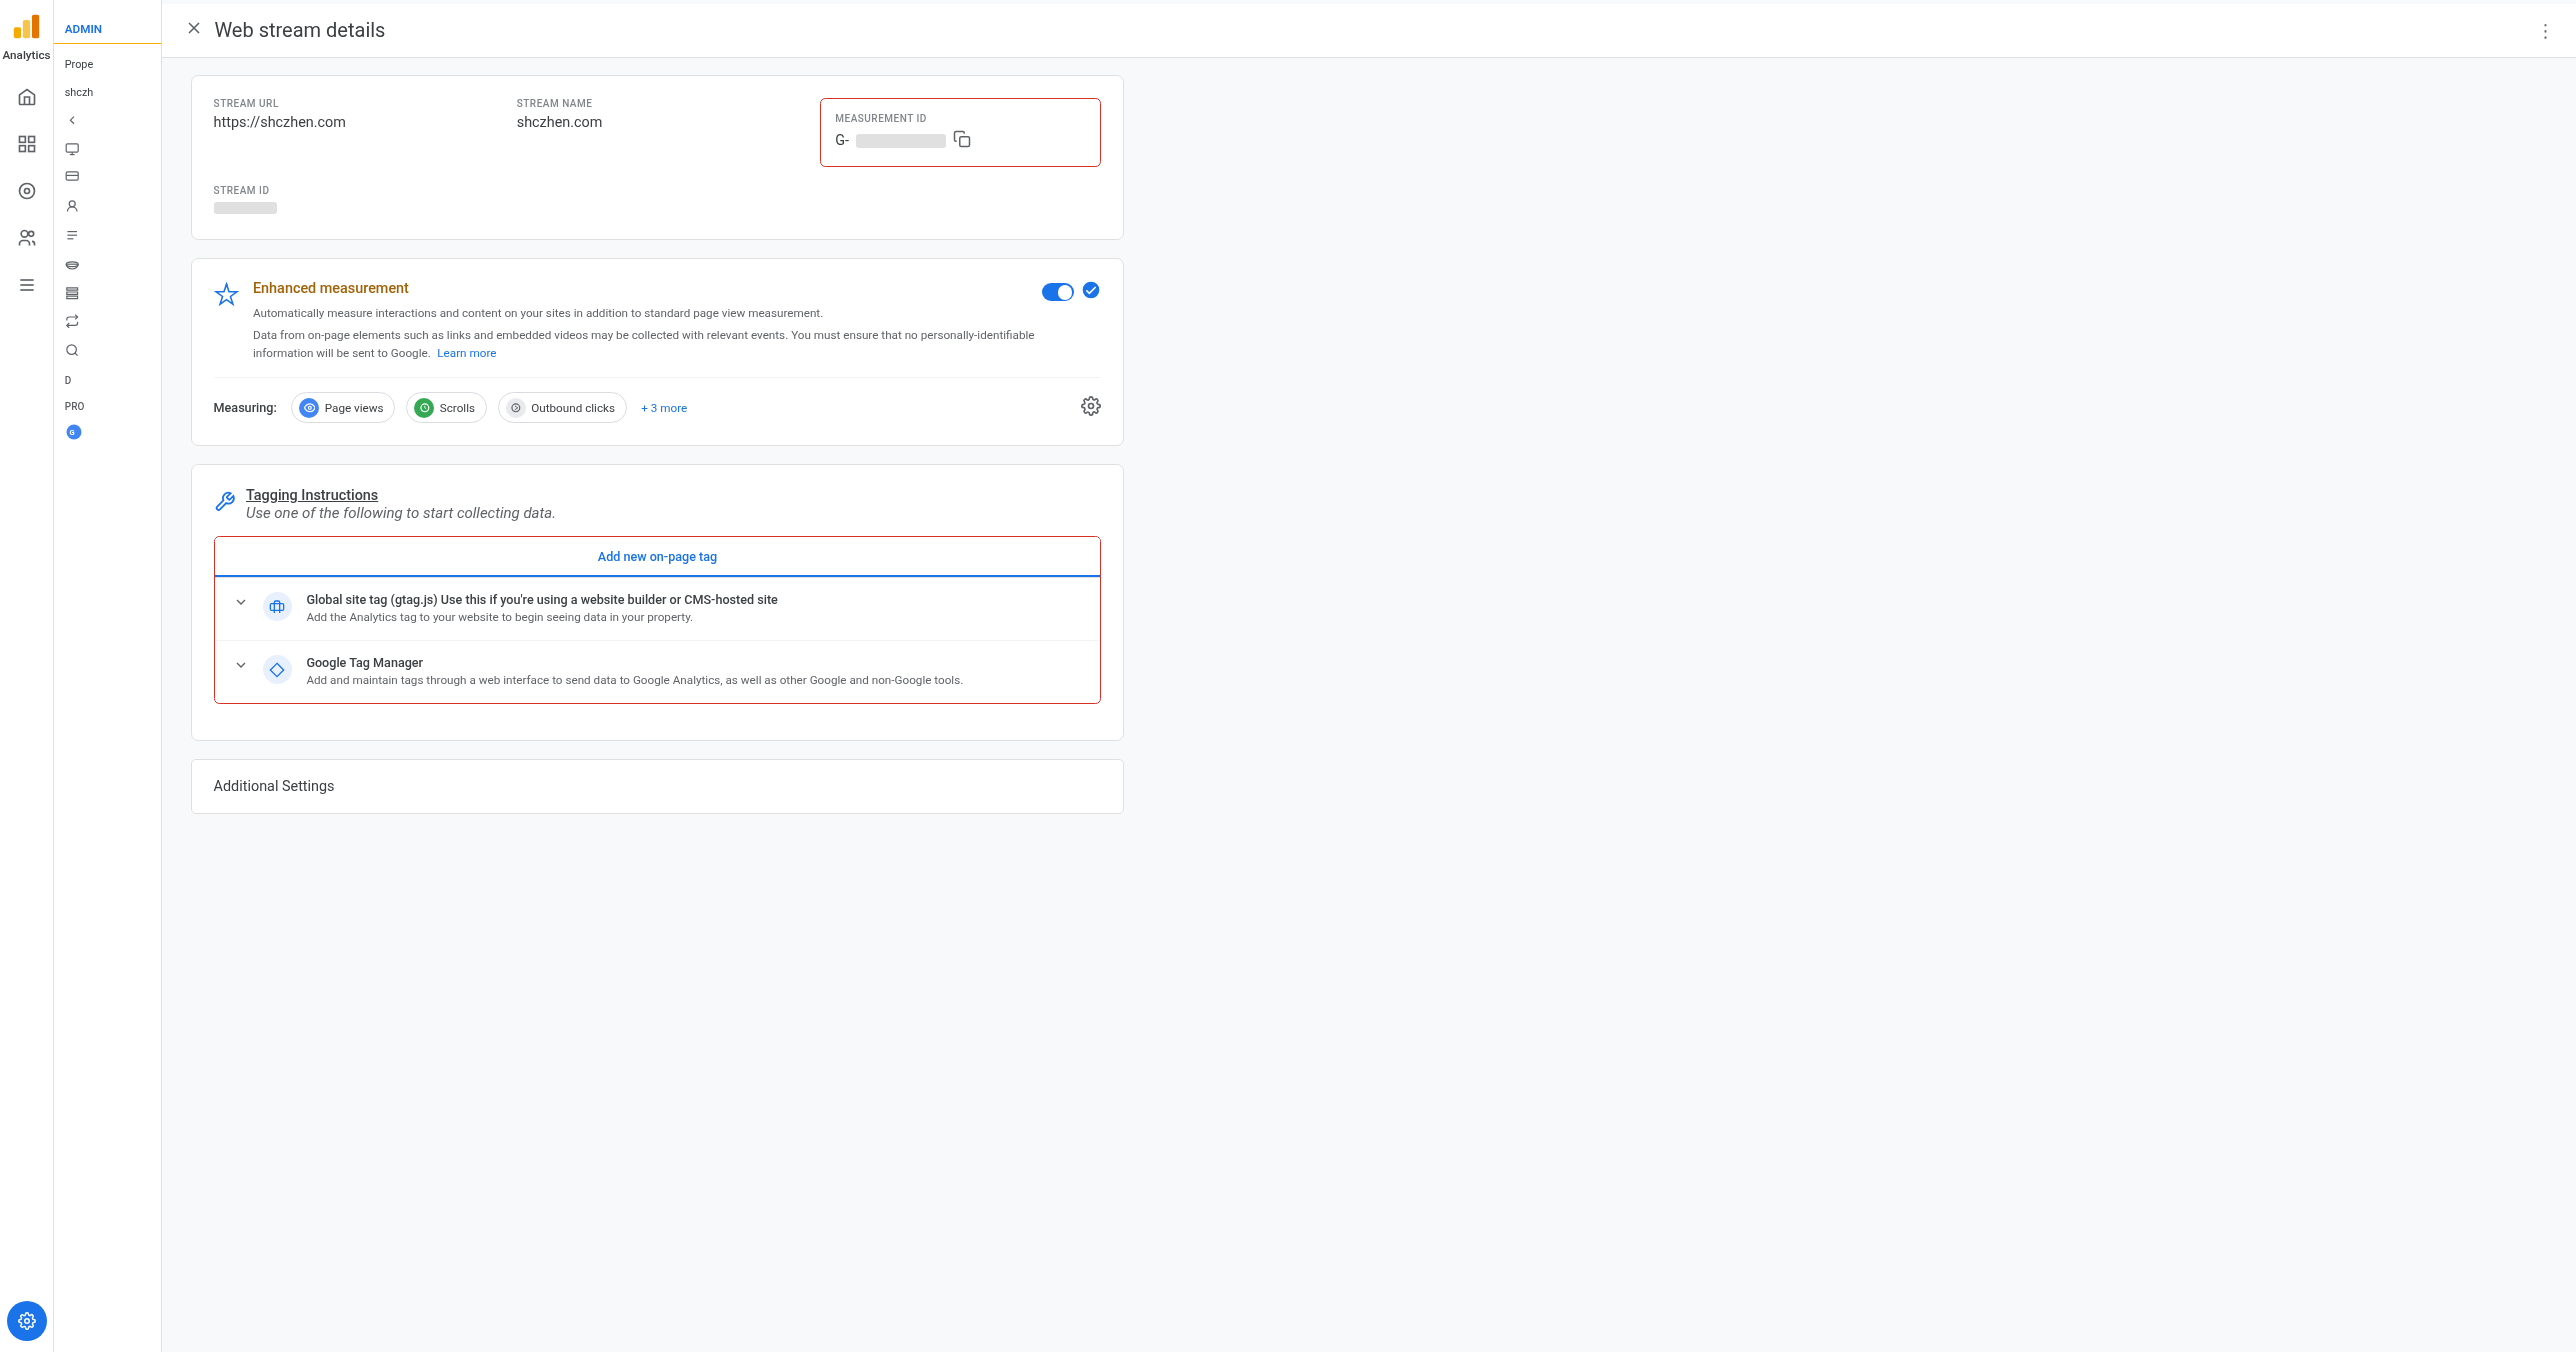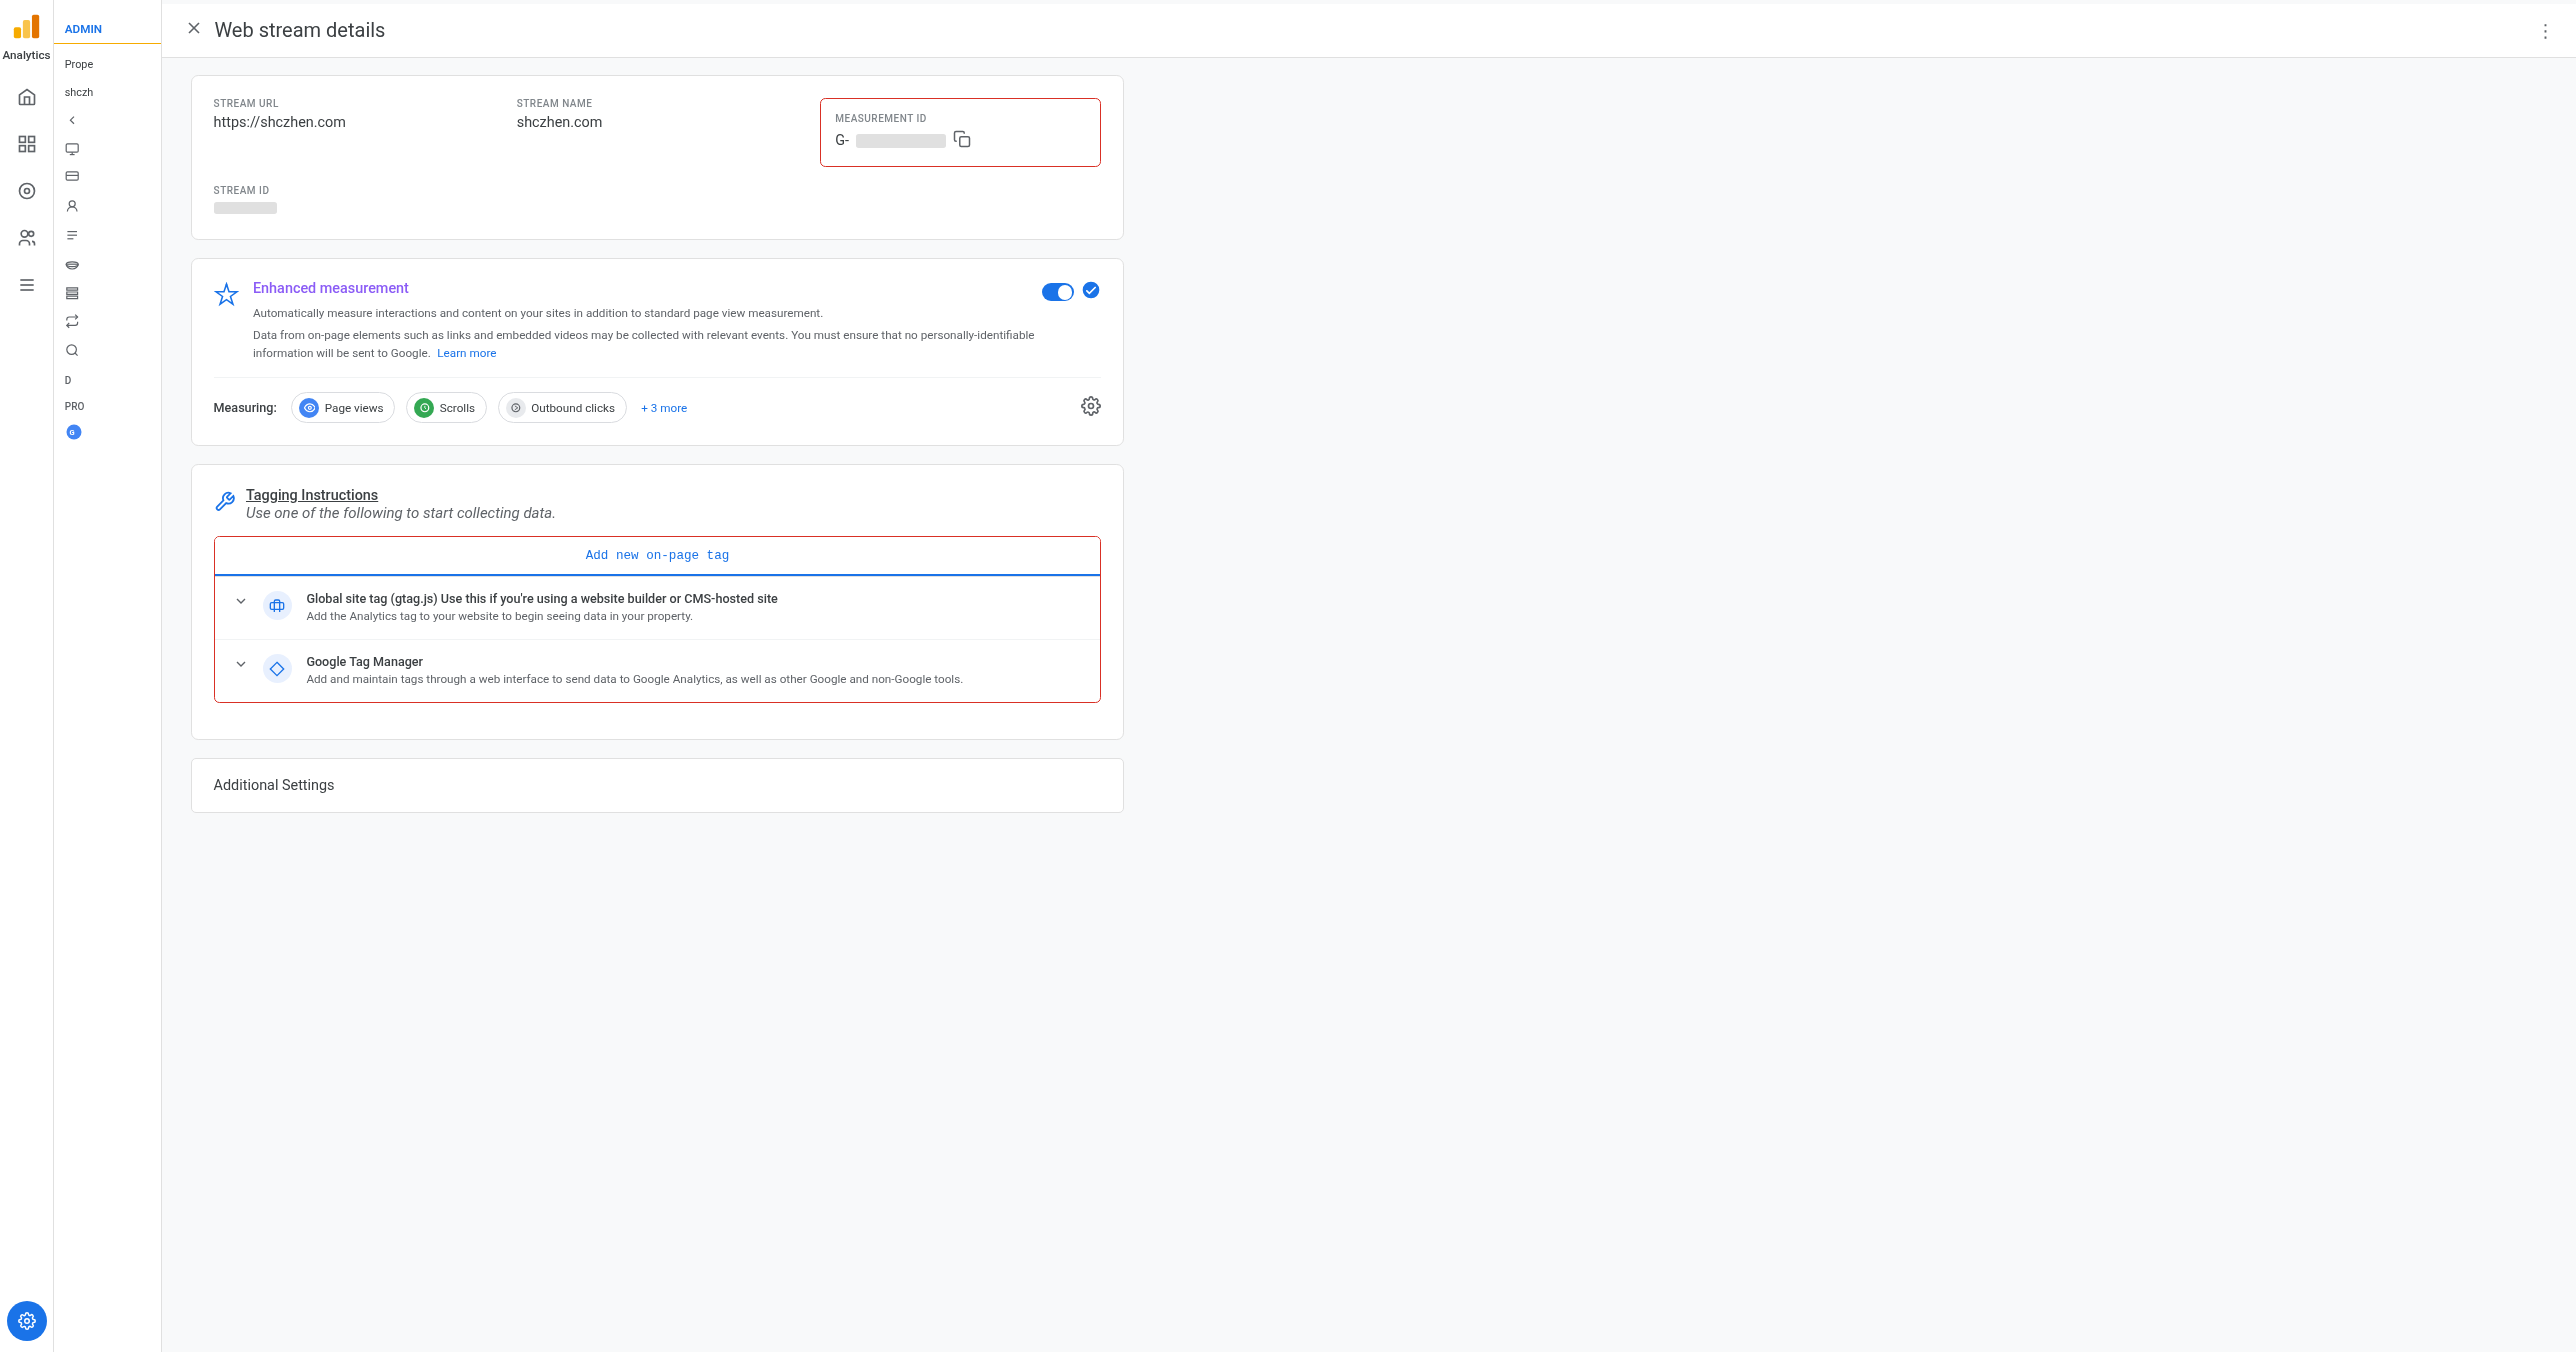--- a/index.html
+++ b/index.html
@@ -226,21 +226,21 @@
     .learn-more { color: #1a73e8; text-decoration: none; cursor: pointer; }
     .enhanced-icon {
       color: #1a73e8;
       font-size: 25px;
       flex-shrink: 0;
       margin-top: 1.8px;
     }
     .enhanced-title {
       font-size: 14.4px;
       font-weight: 500;
-      color: #8b5cf6;
+      color: #a16207;
       margin-bottom: 7.2px;
     }
     .enhanced-desc {
       font-size: 11.7px;
       color: #5f6368;
       line-height: 1.5;
     }
     .toggle-area {
       display: flex;
       align-items: center;
@@ -362,21 +362,20 @@
       padding: 12.6px 14.4px;
       text-align: center;
       font-size: 12.6px;
       cursor: pointer;
       color: #5f6368;
       position: relative;
     }
     .tab-item.active {
       color: #1a73e8;
       font-weight: 500;
-      font-family: Liberation Mono, monospace;
     }
     .tab-item.active::after {
       content: '';
       position: absolute;
       bottom: 0;
       left: 0;
       right: 0;
       height: 1.8px;
       background: #1a73e8;
     }

